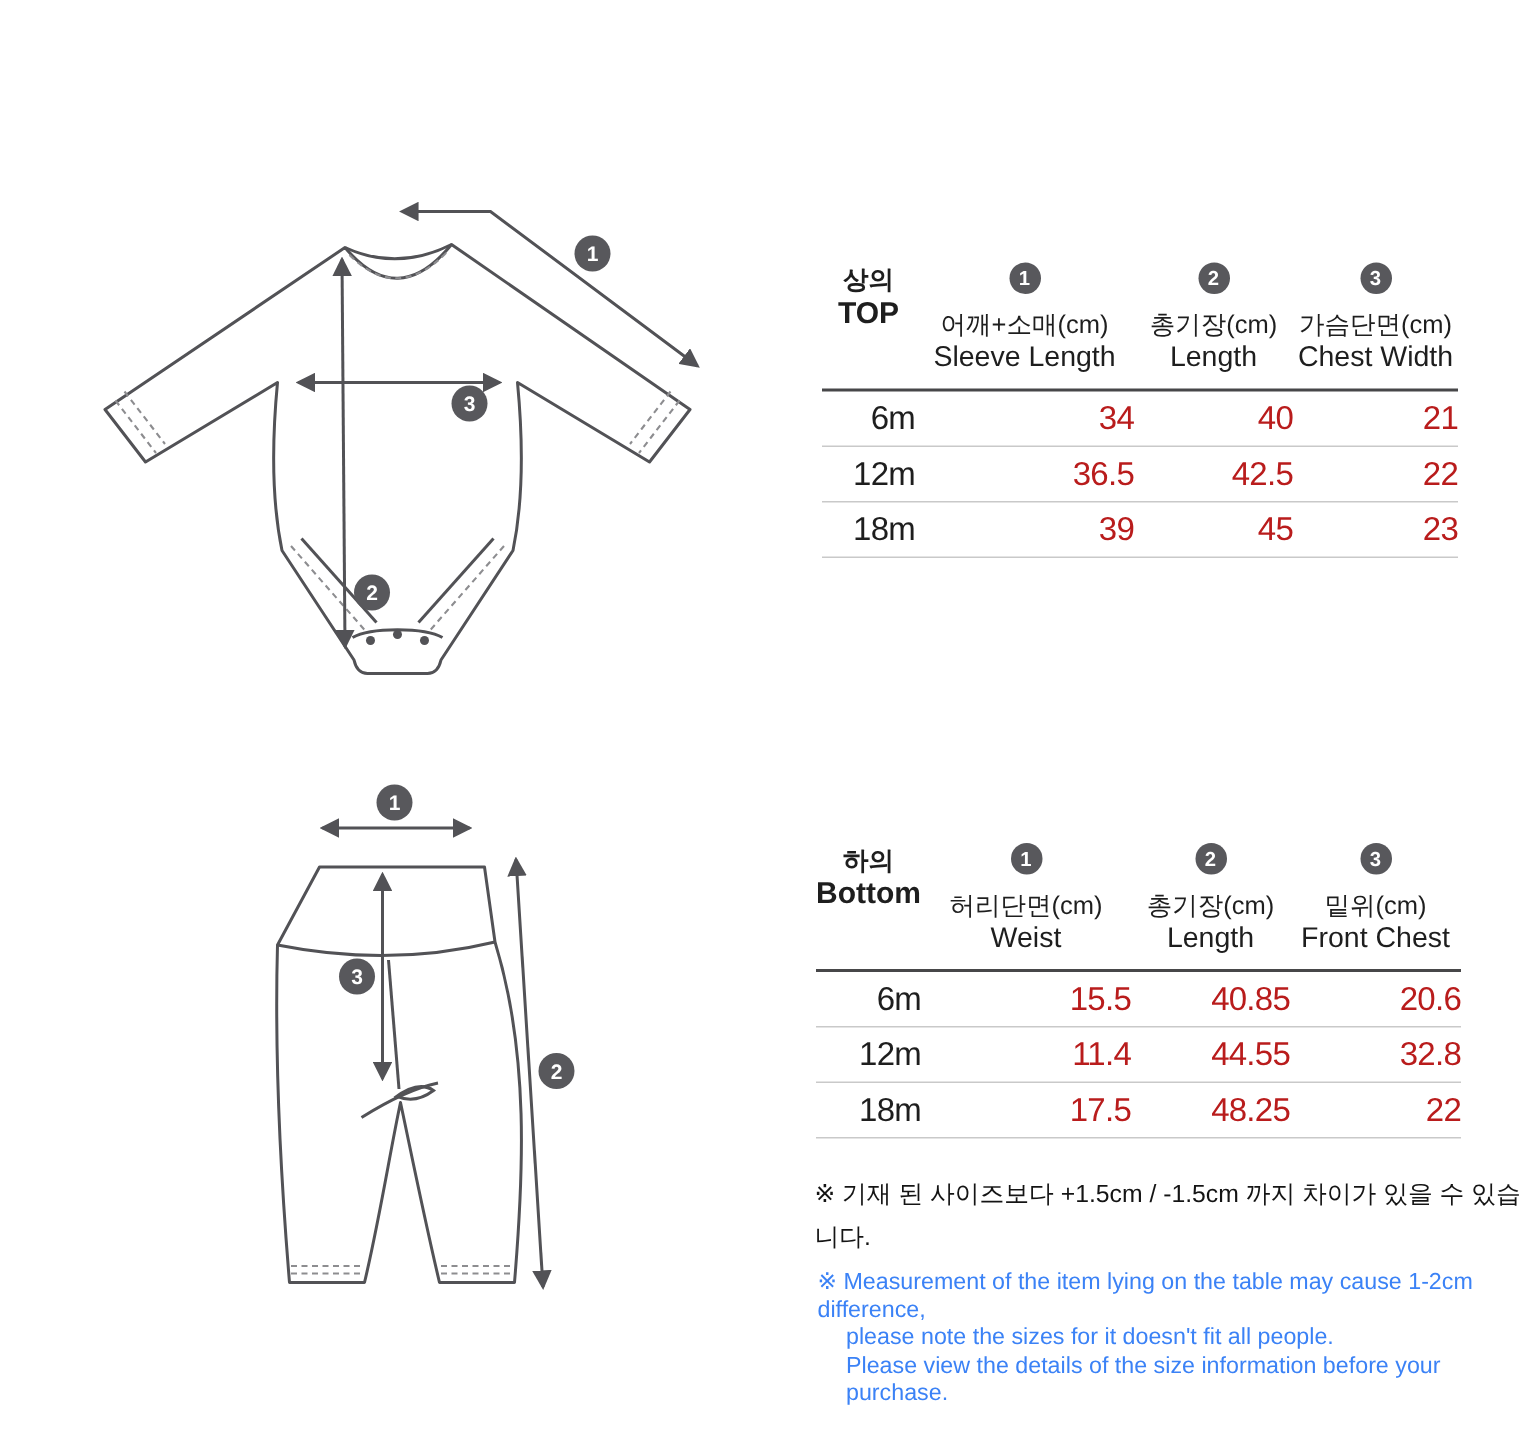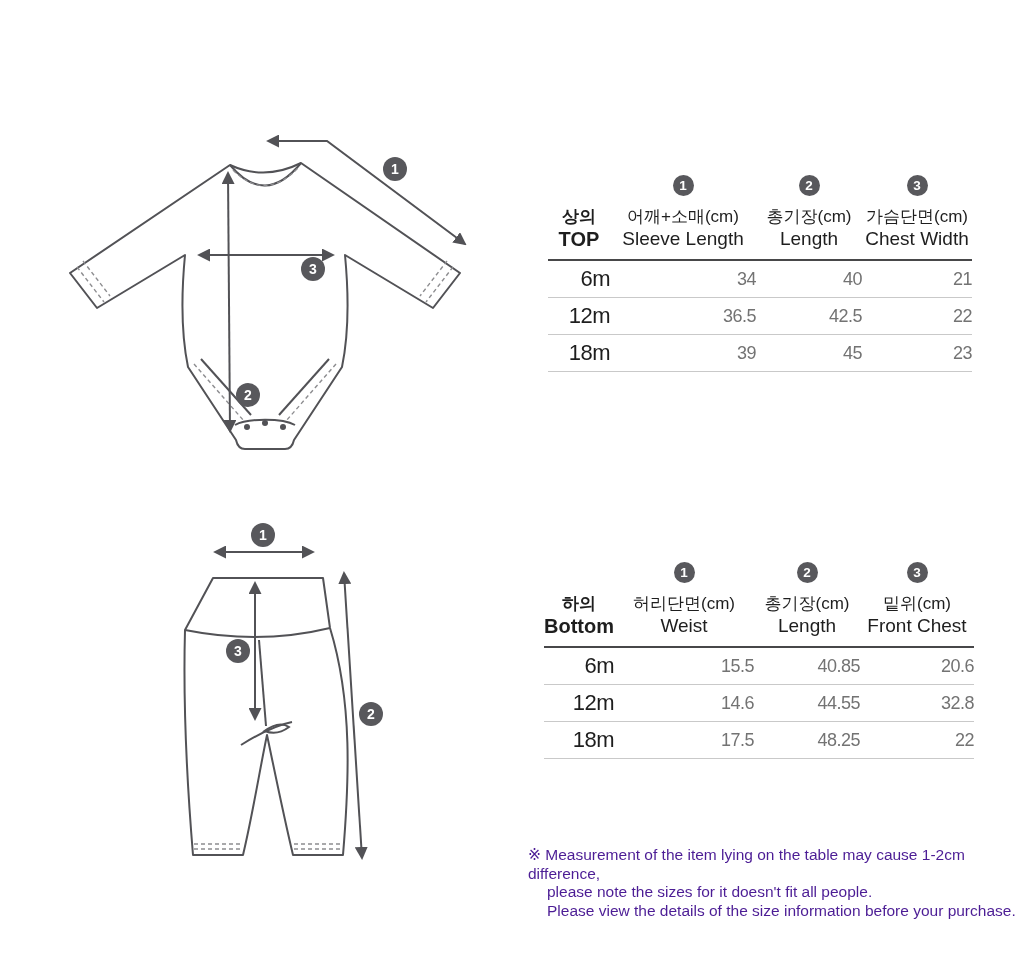--- a/index.html
+++ b/index.html
@@ -15,35 +15,35 @@
   .t-head{display:grid;grid-template-columns:62px 146px 106px 110px;}
   .bottom .t-head, .bottom .t-row{grid-template-columns:70px 140px 106px 114px;}
   .col-head{text-align:center;}
   .badge-slot{height:30px;display:flex;align-items:flex-start;justify-content:center;}
   .badge{
     width:21px;height:21px;border-radius:50%;background:#58585c;color:#ffffff;
     font-size:13.5px;font-weight:700;line-height:21px;text-align:center;display:inline-block;
   }
   .col-ko{font-size:17px;line-height:23px;}
   .col-en{font-size:19px;line-height:22px;}
-  .corner{display:flex;flex-direction:column;justify-content:flex-end;text-align:center;font-weight:700;}
+  .corner{display:flex;flex-direction:column;text-align:center;font-weight:700;}
   .cat-ko{font-size:17px;line-height:23px;font-weight:700;}
   .cat-en{font-size:20px;line-height:22px;font-weight:700;}
   .t-body{border-top:2px solid #474749;margin-top:9px;}
   .t-row{
     display:grid;grid-template-columns:62px 146px 106px 110px;
     height:36px;align-items:center;text-align:right;
     border-bottom:1px solid #c9c9c9;
   }
   .size-label{font-size:22px;letter-spacing:-0.5px;}
-  .cell-val{font-size:18px;letter-spacing:-0.5px;color:#737373;}
+  .cell-val{font-size:22px;letter-spacing:-0.5px;color:#b91c1c;}
 
   
   .notes-ko{position:absolute;left:543px;top:782px;font-size:16.5px;line-height:29px;color:#141414;}
-  .notes-en{position:absolute;left:528px;top:846px;font-size:15.5px;line-height:18.5px;color:#4c1d95;}
+  .notes-en{position:absolute;left:545px;top:846px;font-size:15.5px;line-height:18.5px;color:#3b82f6;}
   .notes-en .cont{padding-left:19px;}
 </style>
 </head>
 <body>
 
 <div class="canvas">
 
   <svg class="diagram" style="left:55px;top:105px;" width="430" height="360" viewBox="0 0 430 360">
     <defs>
       <marker id="ah1" viewBox="0 0 10 10" refX="8.5" refY="5" markerWidth="6.5" markerHeight="6.5" orient="auto-start-reverse">
@@ -217,34 +217,35 @@
     </div>
     <div class="t-body">
       <div class="t-row">
         <div class="size-label">6m</div>
         <div class="cell-val">15.5</div>
         <div class="cell-val">40.85</div>
         <div class="cell-val">20.6</div>
       </div>
       <div class="t-row">
         <div class="size-label">12m</div>
-        <div class="cell-val">14.6</div>
+        <div class="cell-val">11.4</div>
         <div class="cell-val">44.55</div>
         <div class="cell-val">32.8</div>
       </div>
       <div class="t-row">
         <div class="size-label">18m</div>
         <div class="cell-val">17.5</div>
         <div class="cell-val">48.25</div>
         <div class="cell-val">22</div>
       </div>
     </div>
   </div>
 
   <div class="notes-ko">
+    <div>※ 기재 된 사이즈보다 +1.5cm / -1.5cm 까지 차이가 있을 수 있습니다.</div>
   </div>
   <div class="notes-en">
     <div>※ Measurement of the item lying on the table may cause 1-2cm difference,</div>
     <div class="cont">please note the sizes for it doesn't fit all people.</div>
     <div class="cont">Please view the details of the size information before your purchase.</div>
   </div>
 
 </div>
 
 </body></html>

